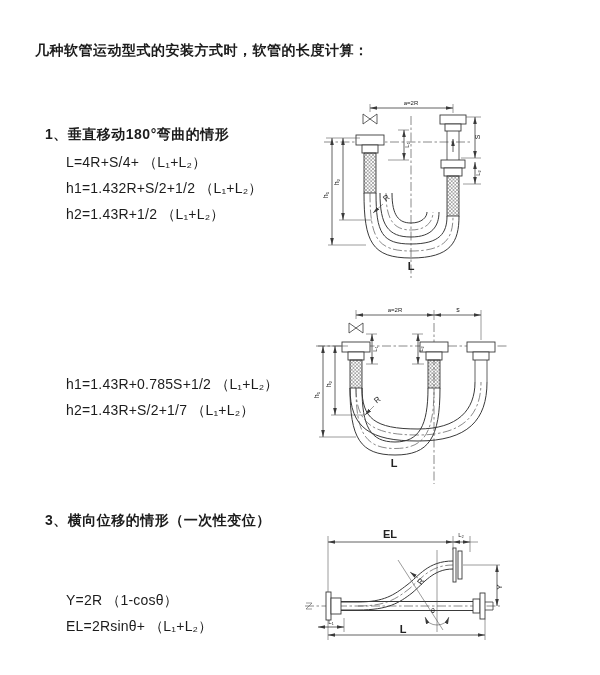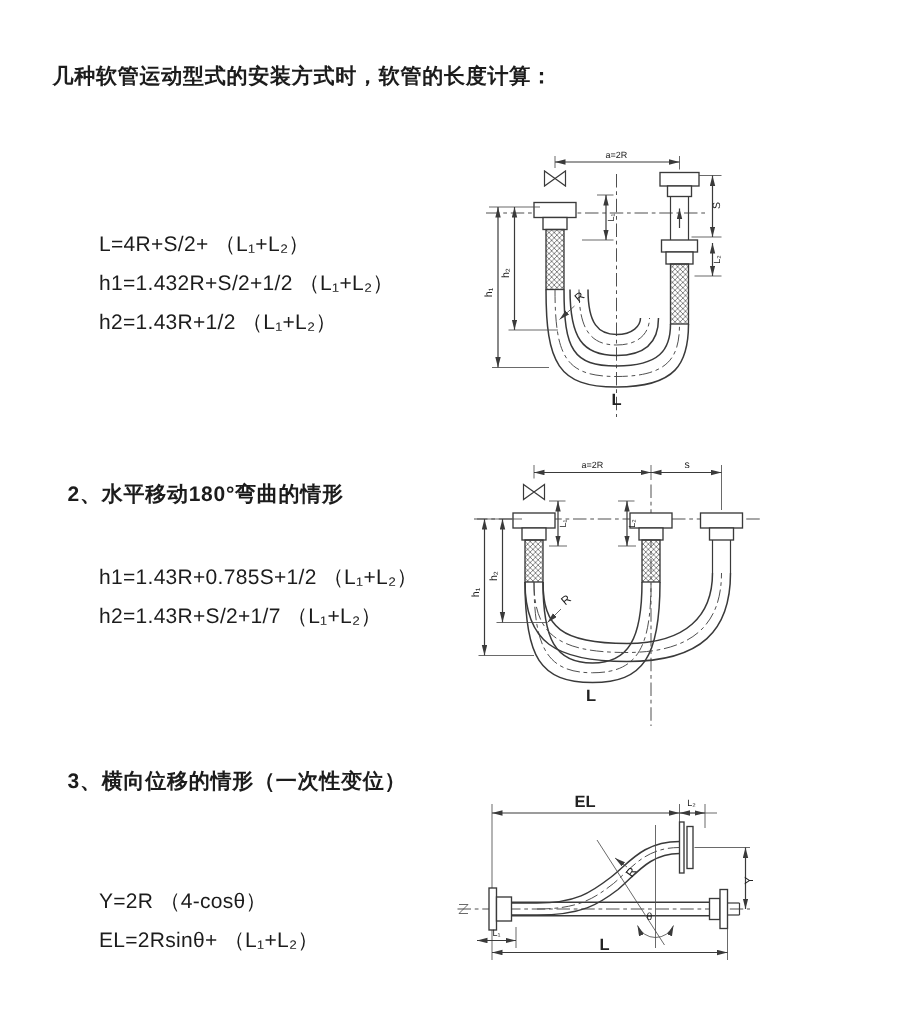--- a/index.html
+++ b/index.html
@@ -24,21 +24,22 @@
   .dL { font-size:11px; font-weight:bold; }
   .page-edge { position:absolute; left:0; bottom:0; width:100%; height:4px; background:#d9d9d9; }
 </style>
 </head>
 <body>
 
 <div class="page">
 
   <div class="title">几种软管运动型式的安装方式时，软管的长度计算：</div>
 
-  <div class="formula" style="left:66px;top:134px">L=4R+S/2+ （L₁+L₂）</div>
+  <div class="sec-heading" style="left:45px;top:106px">1、垂直移动180°弯曲的情形</div>
+  <div class="formula" style="left:66px;top:134px">L=4R+S/4+ （L₁+L₂）</div>
   <div class="formula" style="left:66px;top:160px">h1=1.432R+S/2+1/2 （L₁+L₂）</div>
   <div class="formula" style="left:66px;top:186px">h2=1.43R+1/2 （L₁+L₂）</div>
 
   <svg class="diagram" style="left:310px;top:72px" width="290" height="190" viewBox="0 0 290 190">
     <defs>
       <marker id="ae1" markerWidth="9" markerHeight="6" refX="7" refY="1.8" orient="auto" markerUnits="userSpaceOnUse">
         <path d="M0,0 L7,1.8 L0,3.6 Z" fill="#3a3a3a"></path>
       </marker>
       <marker id="as1" markerWidth="9" markerHeight="6" refX="7" refY="1.8" orient="auto-start-reverse" markerUnits="userSpaceOnUse">
         <path d="M0,0 L7,1.8 L0,3.6 Z" fill="#3a3a3a"></path>
@@ -120,21 +121,20 @@
     </g>
 
     <g>
       <text class="dm" transform="rotate(-40 78 108)" x="78" y="108" text-anchor="middle">R</text>
       <line class="th" x1="73" y1="112" x2="63" y2="121" marker-end="url(#ae1)"></line>
     </g>
 
     <text class="dL" x="101" y="178" text-anchor="middle">L</text>
   </svg>
 
-  <div class="sec-heading" style="left:45px;top:301px">2、水平移动180°弯曲的情形</div>
   <div class="formula" style="left:66px;top:356px">h1=1.43R+0.785S+1/2 （L₁+L₂）</div>
   <div class="formula" style="left:66px;top:382px">h2=1.43R+S/2+1/7 （L₁+L₂）</div>
 
   <svg class="diagram" style="left:308px;top:278px" width="292" height="190" viewBox="0 0 292 190">
     <defs>
       <marker id="ae2" markerWidth="9" markerHeight="6" refX="7" refY="1.8" orient="auto" markerUnits="userSpaceOnUse">
         <path d="M0,0 L7,1.8 L0,3.6 Z" fill="#3a3a3a"></path>
       </marker>
       <marker id="as2" markerWidth="9" markerHeight="6" refX="7" refY="1.8" orient="auto-start-reverse" markerUnits="userSpaceOnUse">
         <path d="M0,0 L7,1.8 L0,3.6 Z" fill="#3a3a3a"></path>
@@ -216,21 +216,21 @@
 
     <g>
       <text class="dm" transform="rotate(-40 71 104)" x="71" y="104" text-anchor="middle">R</text>
       <line class="th" x1="66" y1="108" x2="57" y2="117" marker-end="url(#ae2)"></line>
     </g>
 
     <text class="dL" x="86" y="169" text-anchor="middle">L</text>
   </svg>
 
   <div class="sec-heading" style="left:45px;top:492px">3、横向位移的情形（一次性变位）</div>
-  <div class="formula" style="left:66px;top:572px">Y=2R （4-cosθ）</div>
+  <div class="formula" style="left:66px;top:572px">Y=2R （1-cosθ）</div>
   <div class="formula" style="left:66px;top:598px">EL=2Rsinθ+ （L₁+L₂）</div>
 
   <svg class="diagram" style="left:300px;top:502px" width="300" height="148" viewBox="0 0 300 148">
     <defs>
       <marker id="ae3" markerWidth="9" markerHeight="6" refX="7" refY="1.8" orient="auto" markerUnits="userSpaceOnUse">
         <path d="M0,0 L7,1.8 L0,3.6 Z" fill="#3a3a3a"></path>
       </marker>
       <marker id="as3" markerWidth="9" markerHeight="6" refX="7" refY="1.8" orient="auto-start-reverse" markerUnits="userSpaceOnUse">
         <path d="M0,0 L7,1.8 L0,3.6 Z" fill="#3a3a3a"></path>
       </marker>

